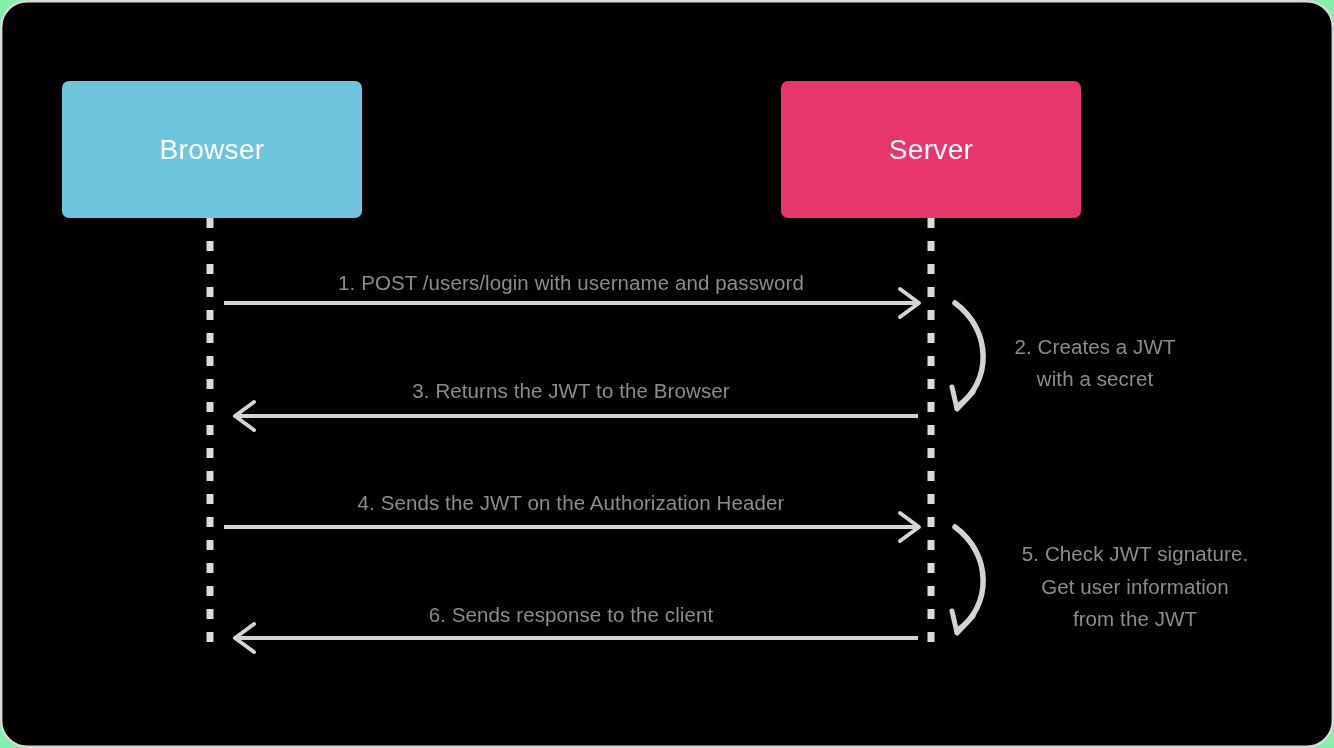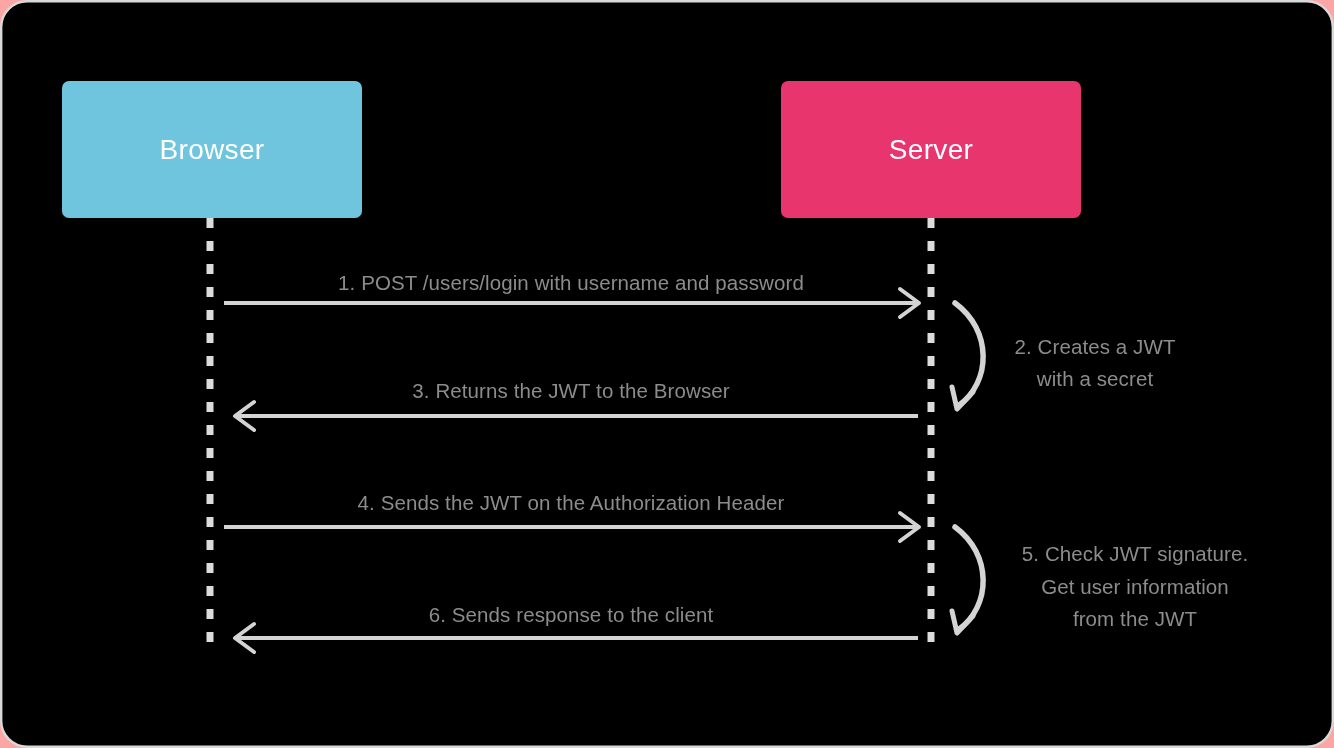--- a/index.html
+++ b/index.html
@@ -10,21 +10,21 @@
     width: 1334px;
     height: 748px;
     overflow: hidden;
     font-family: "Liberation Sans", sans-serif;
   }
 
   #canvas {
     position: relative;
     width: 1334px;
     height: 748px;
-    background: #fca5a5;
+    background: #86efac;
     box-sizing: border-box;
   }
 
   #diagram-svg {
     position: absolute;
     left: 0;
     top: 0;
     width: 1334px;
     height: 748px;
     display: block;

